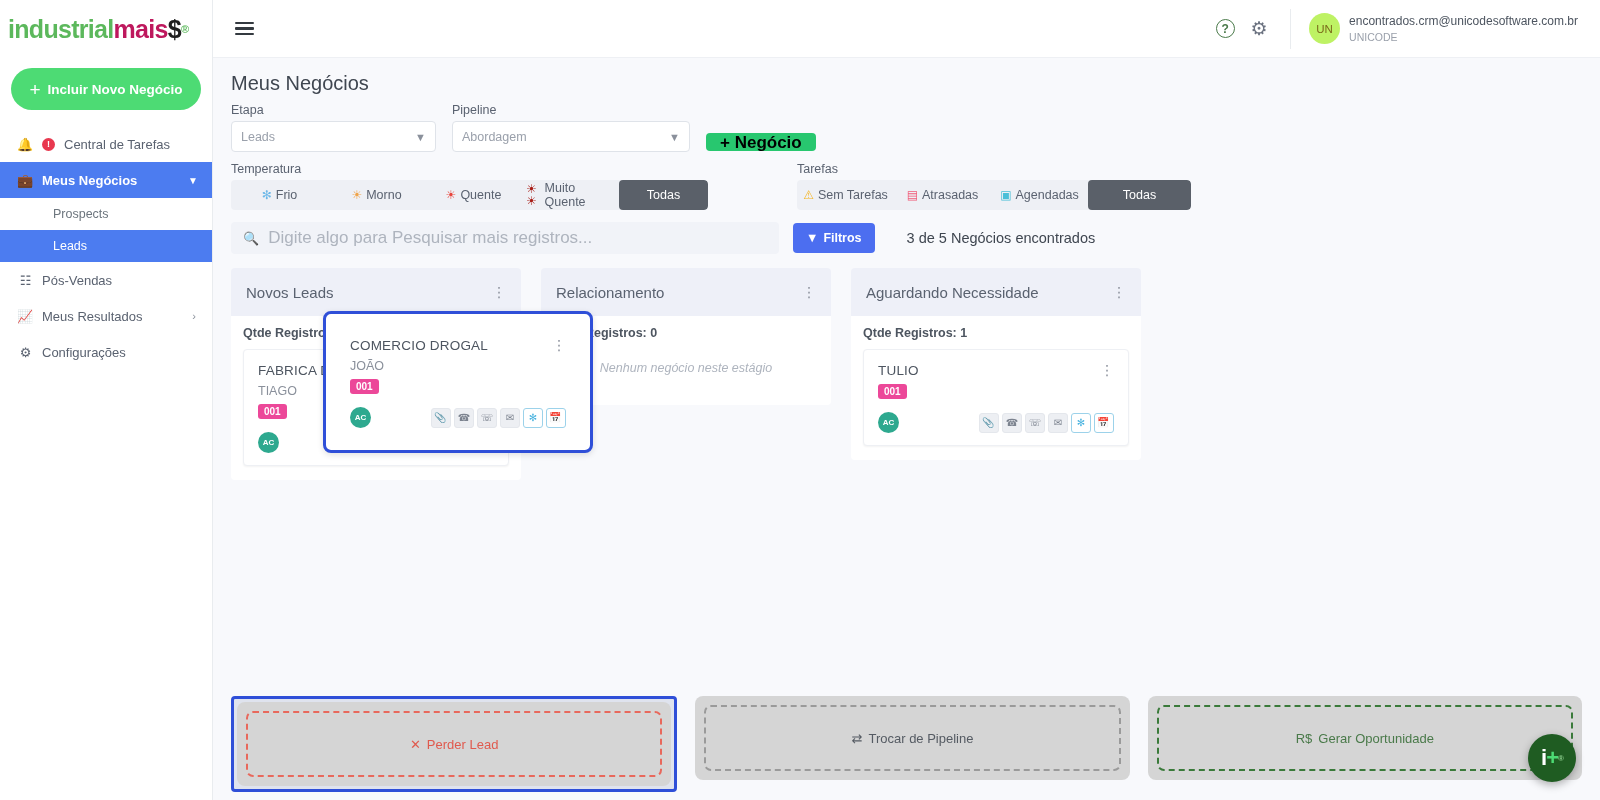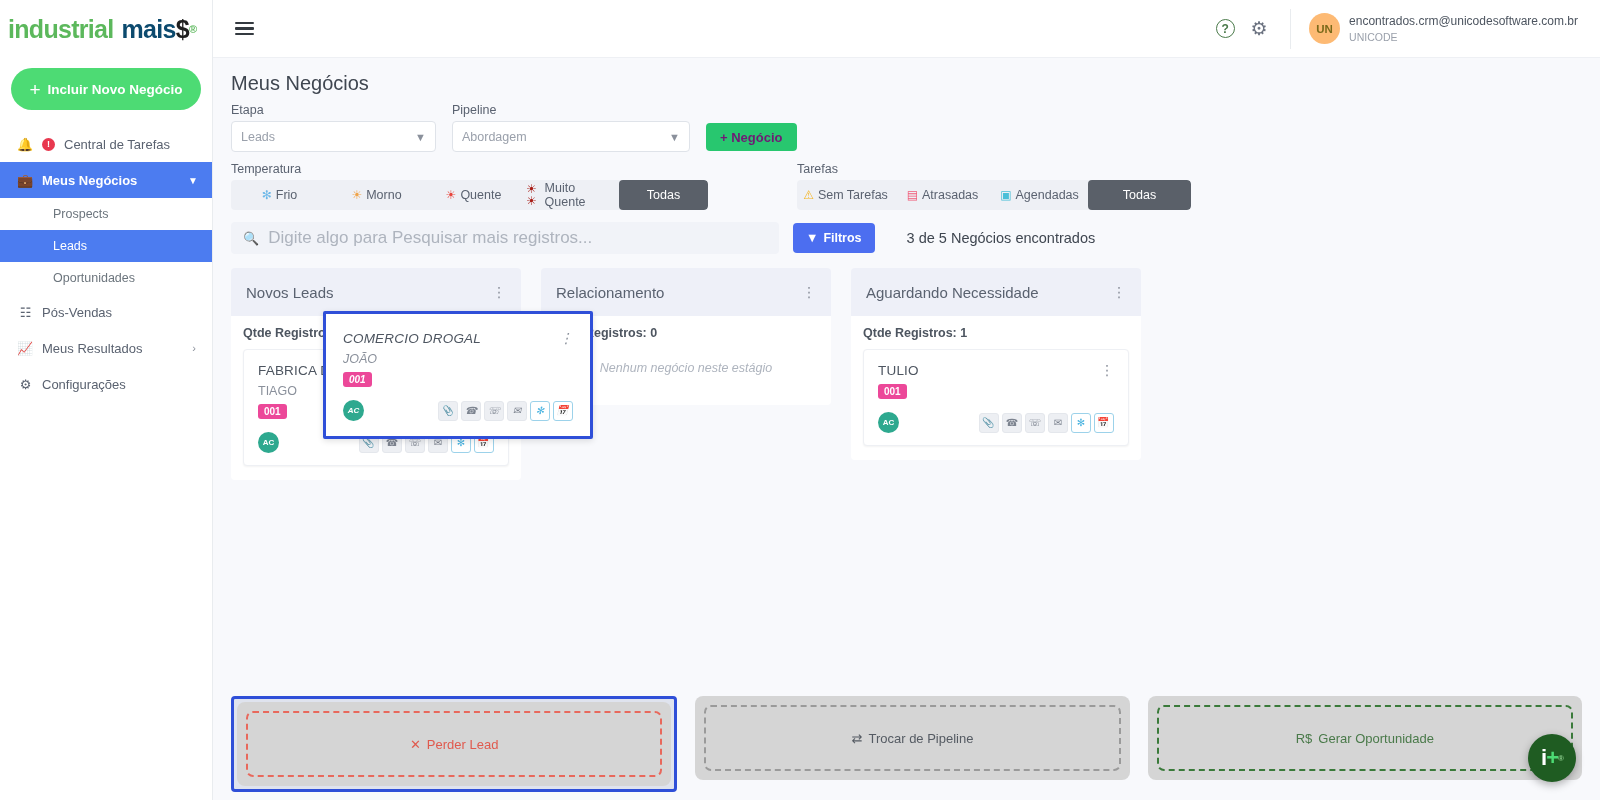--- a/index.html
+++ b/index.html
@@ -19,21 +19,21 @@
     background: #ffffff;
     border-right: 1px solid #e9ecef;
     display: flex; flex-direction: column;
   }
   .brand {
     height: 58px; display: flex; align-items: center;
     padding-left: 8px; font-size: 25px; font-weight: bold;
     letter-spacing: -0.7px;
   }
   .brand .b-ind { color: #5cb85c; }
-  .brand .b-mais { color: #0c4a6e; margin-left: 8px; }
+  .brand .b-mais { color: #be185d; }
   .brand .b-dollar { color: #1f1f1f; }
   .brand .b-reg { color: #5cb85c; font-size: 11px; vertical-align: super; }
 
   .new-deal-btn {
     margin: 10px 11px 16px 11px;
     height: 42px; border-radius: 21px;
     background: #4ddb74; border: none;
     color: #ffffff; font-size: 13.5px; font-weight: 600;
     display: flex; align-items: center; justify-content: center; gap: 7px;
     cursor: pointer;
@@ -85,23 +85,23 @@
     display: flex; align-items: center; justify-content: center;
     font-size: 12px; color: #4a7a4a; font-weight: bold; line-height: 1; }
   .gear-ico { font-size: 19px; color: #6b7280; line-height: 1; }
   .user-box {
     display: flex; align-items: center; gap: 9px;
     border-left: 1px solid #e9ecef; padding-left: 18px; margin-left: 14px;
     height: 40px; cursor: pointer;
   }
   .avatar-top {
     width: 31px; height: 31px; border-radius: 50%;
-    background: #fdba74; color: #7a6a1a;
+    background: #bef264; color: #7a6a1a;
     display: flex; align-items: center; justify-content: center;
-    font-size: 11.5px; font-weight: 700;
+    font-size: 11.5px; font-weight: 400;
   }
   .user-txt { display: flex; flex-direction: column; line-height: 1.35; }
   .user-mail { font-size: 12px; color: #4d5560; }
   .user-org { font-size: 10.5px; color: #9aa0ab; }
 
   .content { flex: 1; padding: 14px 18px 0 18px; position: relative; }
 
   .page-title { font-size: 20px; color: #3f4650; font-weight: 400; margin-bottom: 8px; }
 
   .filter-row { display: flex; align-items: flex-end; gap: 16px; }
@@ -109,22 +109,22 @@
   .fld-label { font-size: 12.5px; color: #5a6270; margin-bottom: 4px; }
   .select {
     width: 205px; height: 31px; background: #fff;
     border: 1px solid #dfe3e9; border-radius: 4px;
     display: flex; align-items: center; padding: 0 9px;
     font-size: 12.5px; color: #9aa0ab; cursor: pointer;
   }
   .select.wide { width: 238px; }
   .select .sel-chev { margin-left: auto; font-size: 11px; color: #8a909b; }
   .neg-btn {
-    height: 28px; padding: 0 14px; border: none; border-radius: 4px;
-    background: #28c76f; color: #701a75; font-size: 13px; font-weight: 600;
+    height: 18px; padding: 0 14px; border: none; border-radius: 4px;
+    background: #28c76f; color: #000000; font-size: 17px; font-weight: 600;
     cursor: pointer; margin-bottom: 1px;
     font-family: "Liberation Sans", sans-serif;
   }
 
   .toggle-row { display: flex; gap: 15px; margin-top: 10px; }
   .tgl-group { display: flex; flex-direction: column; }
   .tgl-label { font-size: 12.5px; color: #5a6270; margin-bottom: 4px; }
   .tgl-bar {
     display: flex; align-items: stretch; background: #eef0f5;
     border-radius: 4px; overflow: hidden; height: 30px;
@@ -213,25 +213,24 @@
   .act {
     width: 20px; height: 20px; border-radius: 3px;
     background: #edeff3; border: 1px solid #e4e7ec;
     display: flex; align-items: center; justify-content: center;
     font-size: 10px; color: #7c838f; cursor: pointer;
   }
   .act.blue { background: #ffffff; border: 1px solid #9cd2ea; color: #4cb4e0; }
 
   .card-selected {
     border: 3px solid #2f4fd8;
-    border-radius: 2px;
-    padding: 1px;
+    border-radius: 8px;
+    padding: 8px;
     background: #ffffff;
     box-shadow: 0 2px 6px rgba(0,0,0,0.12);
-    font-style: italic;
   }
   .card-selected .card { border: none; box-shadow: none; padding: 16px 16px 14px 16px; }
 
   
   .drag-layer { position: absolute; left: 0; top: 0; width: 100%; height: 100%; pointer-events: none; }
   .drag-card { position: absolute; left: 110px; top: 253px; width: 270px; pointer-events: auto; }
 
   
   .dropzones {
     position: absolute; left: 18px; right: 18px; bottom: 8px;
@@ -301,23 +300,20 @@
         <span class="nav-ico">💼</span>
         <span>Meus Negócios</span>
         <span class="chev">▼</span>
       </div>
 
       <div class="sub-item">
         <span>Prospects</span>
       </div>
       <div class="sub-item active">
         <span>Leads</span>
-      </div>
-      <div class="sub-item">
-        <span>Oportunidades</span>
       </div>
 
       <div class="nav-item">
         <span class="nav-ico">☷</span>
         <span>Pós-Vendas</span>
       </div>
 
       <div class="nav-item">
         <span class="nav-ico">📈</span>
         <span>Meus Resultados</span>

